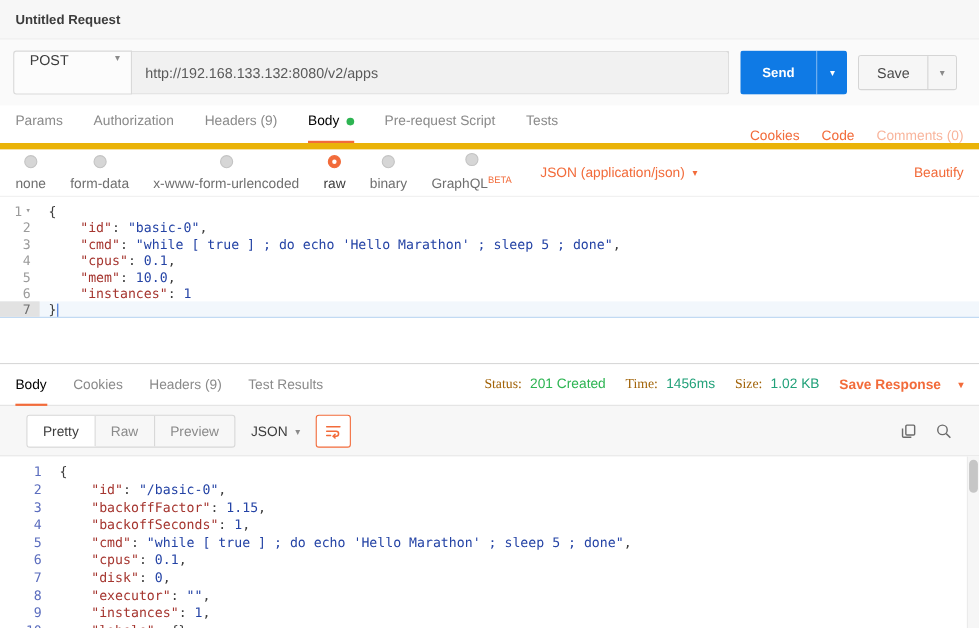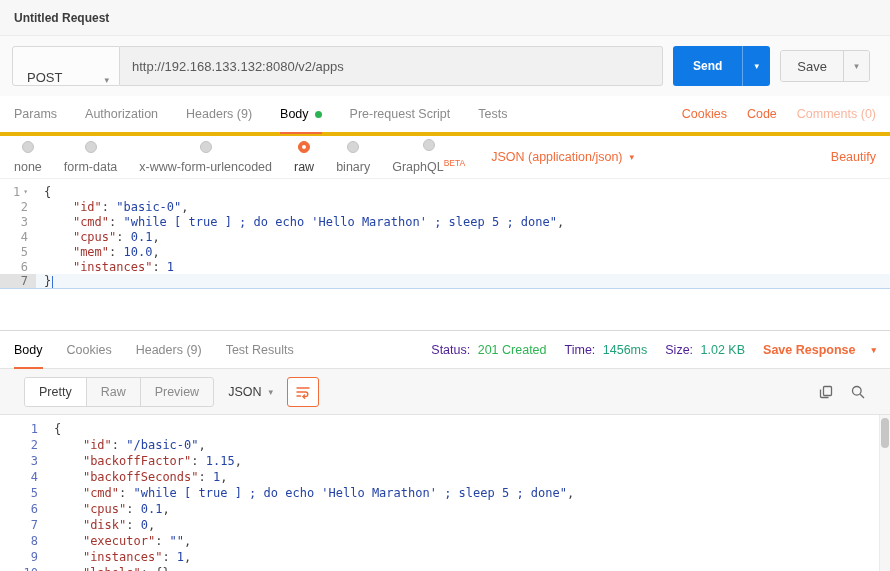--- a/index.html
+++ b/index.html
@@ -16,21 +16,21 @@
   }
   .title-bar .title { font-size:12px; font-weight:700; color:#3c3c3c; }
 
   
   .url-row {
     height:60px; background:#fafafa; display:flex; align-items:center;
     padding:0 20px 0 12px;
   }
   .method-select {
     width:108px; height:40px; background:#fcfcfc; border:1px solid #d9d9d9;
-    border-radius:3px 0 0 3px; display:flex; align-items:flex-end; justify-content:space-between;
+    border-radius:3px 0 0 3px; display:flex; align-items:flex-start; justify-content:space-between;
     padding:0 10px 0 14px; font-size:13px; color:#3d3d3d; cursor:pointer;
   }
   .caret { font-size:9px; color:#8a8a8a; }
   .url-input {
     flex:1; height:40px; background:#f1f1f1; border:1px solid #d9d9d9; border-left:none;
     border-radius:0 3px 3px 0; padding:0 12px; font-size:13px; color:#5a5a5a;
     font-family:"Liberation Sans", sans-serif; outline:none;
   }
   .send-split { display:flex; margin-left:10px; height:40px; border-radius:3px; overflow:hidden; }
   .send-main {
@@ -47,22 +47,22 @@
     background:#f6f6f6; color:#4a4a4a; border:none; padding:0 16px; font-size:13px;
     cursor:pointer; font-family:"Liberation Sans", sans-serif;
   }
   .save-caret {
     background:#f6f6f6; border:none; border-left:1px solid #d5d5d5; width:26px; cursor:pointer;
     display:flex; align-items:center; justify-content:center;
   }
 
   
   .req-tabs {
-    height:40px; background:#fff; display:flex; align-items:center; padding:0 14px;
-    font-size:12.5px; color:#8a8a8a; border-bottom:4px solid #eab308;
+    height:40px; background:#fff; display:flex; align-items:flex-end; padding:0 14px;
+    font-size:12.5px; color:#8a8a8a; border-bottom:6px solid #eab308;
   }
   .tab { position:relative; height:40px; display:flex; align-items:center; gap:6px; margin-right:28px; cursor:pointer; white-space:nowrap; }
   .tab.active { color:#000000; }
   .tab.active::after {
     content:""; position:absolute; left:0; right:0; bottom:0; height:2px;
     background:var(--accent,#F26B3A);
   }
   .green-dot { width:7px; height:7px; border-radius:50%; background:var(--status-green,#2DB452); }
   .tab-links { margin-left:auto; display:flex; gap:20px; align-items:center; }
   .link { color:var(--accent,#F26B3A); font-size:12.5px; cursor:pointer; text-decoration:none; }
@@ -114,21 +114,21 @@
   .code-line.active .gutter-cell { background:#e2e2e2; color:#6f6f6f; }
   .cursor { display:inline-block; width:1px; height:12px; background:#3b6fd4; vertical-align:middle; margin-left:1px; }
 
   
   .resp-header {
     height:38px; border-top:1px solid #d8d8d8; background:#fff; display:flex;
     align-items:center; padding:0 14px; font-size:12.5px; color:#8a8a8a;
   }
   .resp-header .tab { height:38px; margin-right:24px; }
   .resp-meta { margin-left:auto; display:flex; align-items:center; gap:18px; white-space:nowrap; }
-  .meta-label { color:#4c1d95; }
+  .meta-label { color:#a16207;font-family:Liberation Serif, serif; }
   .meta-value { margin-left:4px; }
   .meta-value.green { color:var(--status-green,#2DB452); }
   .meta-value.teal { color:var(--metric-teal,#21A179); }
   .save-response { display:flex; align-items:center; gap:16px; color:var(--accent,#F26B3A); font-weight:700; cursor:pointer; text-decoration:none; }
   .save-response .caret { color:var(--accent,#F26B3A); }
 
   
   .resp-toolbar {
     height:47px; background:#f7f7f7; border-top:1px solid #e3e3e3; border-bottom:1px solid #e3e3e3;
     display:flex; align-items:center; padding:0 24px; font-size:12.5px;

